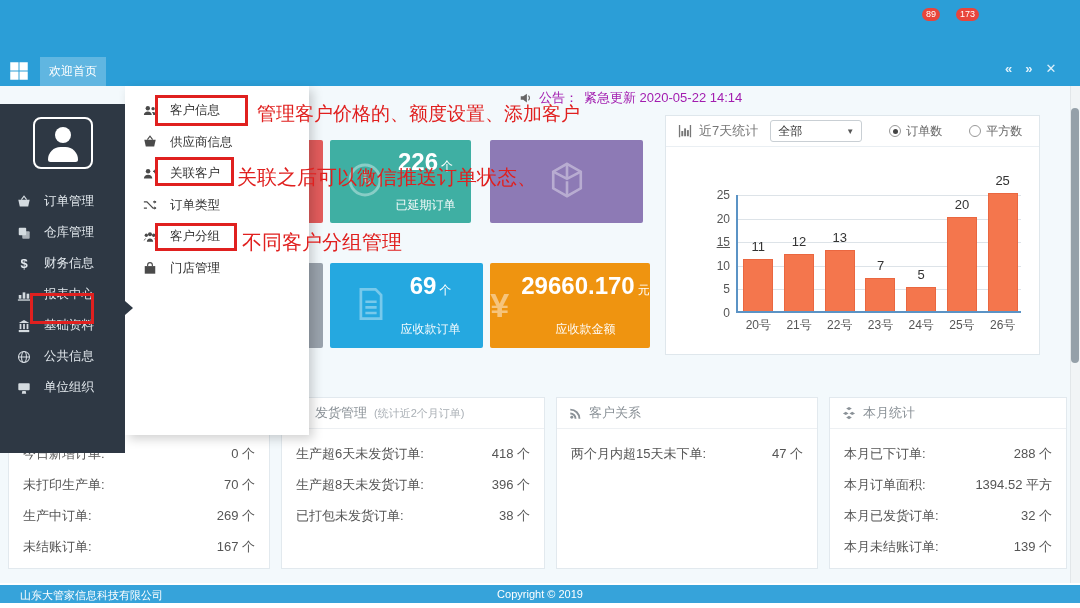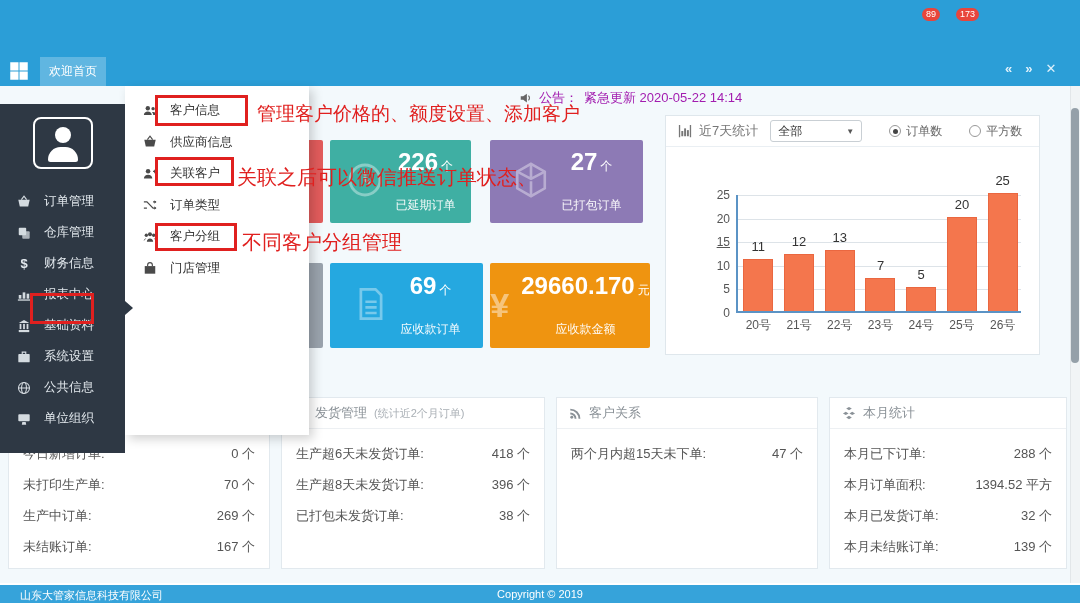--- a/index.html
+++ b/index.html
@@ -178,24 +178,20 @@
     </div>
   </div>
 
   <div class="card" id="card-pack">
     <span class="card-icon">
       <svg width="38" height="38" viewBox="0 0 16 16" fill="none" stroke="#fff" stroke-width="1.1">
           <path d="M8 1.2l5.8 3.3v7L8 14.8l-5.8-3.3v-7z"></path>
           <path d="M8 1.2v6.3M2.2 4.5L8 7.5l5.8-3M8 14.8V8.5"></path>
         </svg>
     </span>
-    <div class="card-text">
-      <div><span class="card-num">27</span><span class="card-unit">个</span></div>
-      <div class="card-label">已打包订单</div>
-    </div>
   </div>
 
   <div class="card" id="card-gray">
     <span>元</span>
   </div>
 
   <div class="card" id="card-rcvo">
     <span class="card-icon">
       <svg width="36" height="36" viewBox="0 0 16 16" fill="none" stroke="#fff" stroke-width="1.2">
           <path d="M3.5 1.5h6.5l2.5 2.5v10.5h-9z"></path>
@@ -418,27 +414,20 @@
         <svg width="14" height="14" viewBox="0 0 16 16" fill="currentColor">
             <path d="M8 1L2 4.6h12z"></path>
             <rect x="3" y="5.6" width="2" height="6"></rect>
             <rect x="7" y="5.6" width="2" height="6"></rect>
             <rect x="11" y="5.6" width="2" height="6"></rect>
             <path d="M2 12.6h12V15H2z"></path>
           </svg>
         <span>基础资料</span>
       </div>
       <div class="side-item">
-        <svg width="14" height="14" viewBox="0 0 16 16" fill="currentColor">
-            <rect x="1.5" y="4.5" width="13" height="9.5" rx="1"></rect>
-            <path d="M6 4.5V2.5h4v2" fill="none" stroke="currentColor" stroke-width="1.3"></path>
-          </svg>
-        <span>系统设置</span>
-      </div>
-      <div class="side-item">
         <svg width="14" height="14" viewBox="0 0 16 16" fill="none" stroke="currentColor" stroke-width="1.2">
             <circle cx="8" cy="8" r="6.3"></circle>
             <ellipse cx="8" cy="8" rx="2.8" ry="6.3"></ellipse>
             <path d="M1.7 8h12.6"></path>
           </svg>
         <span>公共信息</span>
       </div>
       <div class="side-item">
         <svg width="14" height="14" viewBox="0 0 16 16" fill="currentColor">
             <rect x="1.5" y="2.5" width="13" height="8" rx="1"></rect>

